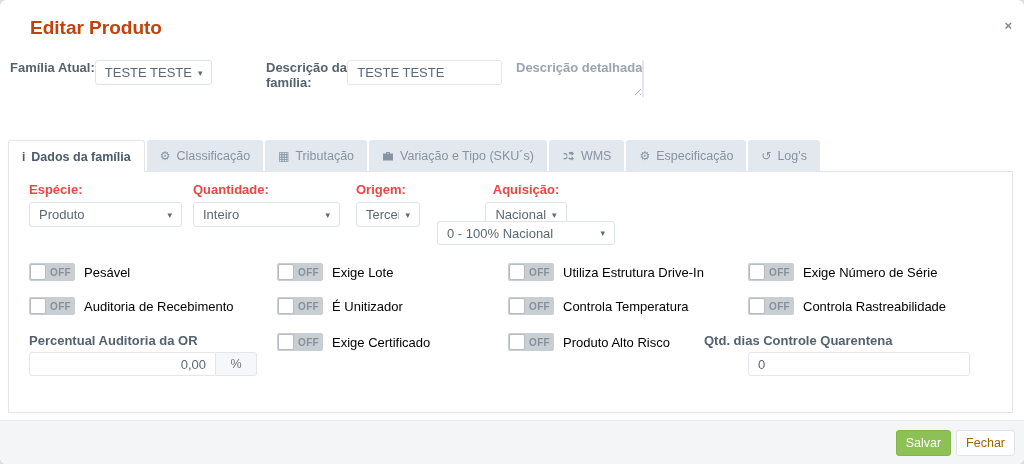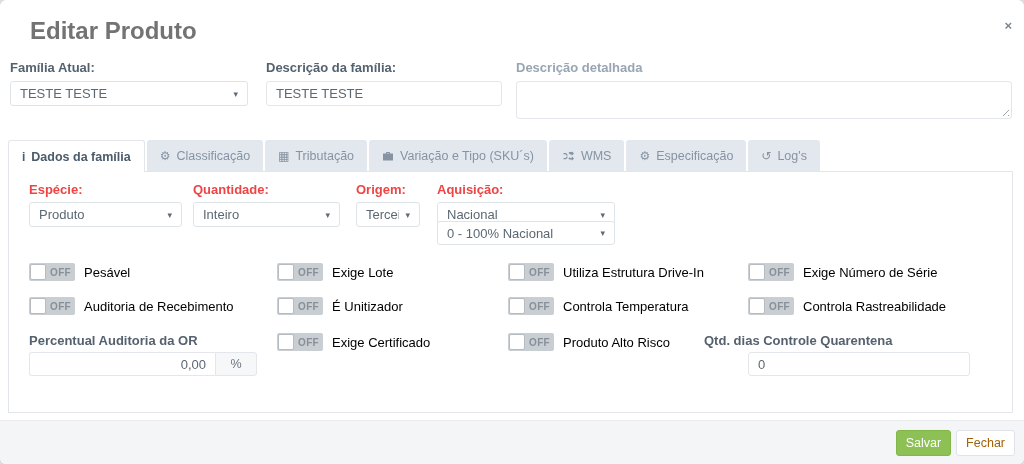--- a/index.html
+++ b/index.html
@@ -12,30 +12,30 @@
   }
   .modal {
     position: absolute; inset: 0;
     background: #ffffff;
     border-radius: 6px;
     box-shadow: 0 0 10px rgba(0,0,0,.18);
     overflow: hidden;
   }
   .modal-title {
     position: absolute; top: 17px; left: 30px;
-    font-size: 24px; font-weight: 700; color: #737373;
+    font-size: 19px; font-weight: 700; color: #c2410c;
   }
   .close-x {
     position: absolute; top: 19px; right: 12px;
     font-size: 13px; font-weight: 700; color: #7b8793; cursor: pointer;
     line-height: 1;
   }
   
   .top-fields { position: absolute; top: 60px; left: 10px; right: 12px; display: flex; }
-  .field { display: flex; flex-direction: column; }
+  .field { display: flex; }
   .field .lbl {
     font-size: 13px; font-weight: 600; color: #54626e;
     margin-bottom: 6px; line-height: 15px;
   }
   .field .lbl.muted { color: #99a5b2; }
   .f1 { width: 238px; margin-right: 18px; }
   .f2 { width: 236px; margin-right: 14px; }
   .f3 { flex: 1; }
   .selectbox {
     height: 25px; border: 1px solid #dfe4e8; border-radius: 3px;
@@ -80,21 +80,21 @@
   .panel {
     position: absolute; top: 171px; left: 8px; right: 11px; bottom: 51px;
     border: 1px solid #e2e6ea; background: #fff; z-index: 2;
   }
   .selects-row { position: absolute; top: 10px; left: 20px; display: flex; }
   .sf { display: flex; flex-direction: column; }
   .sf .lbl { font-size: 13px; font-weight: 600; color: #ef4444; margin-bottom: 5px; line-height: 15px; }
   .sf1 { width: 153px; margin-right: 11px; }
   .sf2 { width: 147px; margin-right: 16px; }
   .sf3 { width: 64px;  margin-right: 17px; }
-  .sf4 { width: 178px; }
+  .sf4 { width: 178px; align-items: center; }
   .select-secondary { position: absolute; top: 49px; left: 428px; width: 178px; }
   .select-secondary .selectbox { height: 24px; }
   
   .cell { position: absolute; display: flex; align-items: center; gap: 9px; }
   .toggle {
     width: 46px; height: 18px; background: #c9ced3; border-radius: 2px;
     display: flex; align-items: center; cursor: pointer; flex: none;
   }
   .toggle .knob {
     width: 16px; height: 16px; margin-left: 1px; background: #fff;

